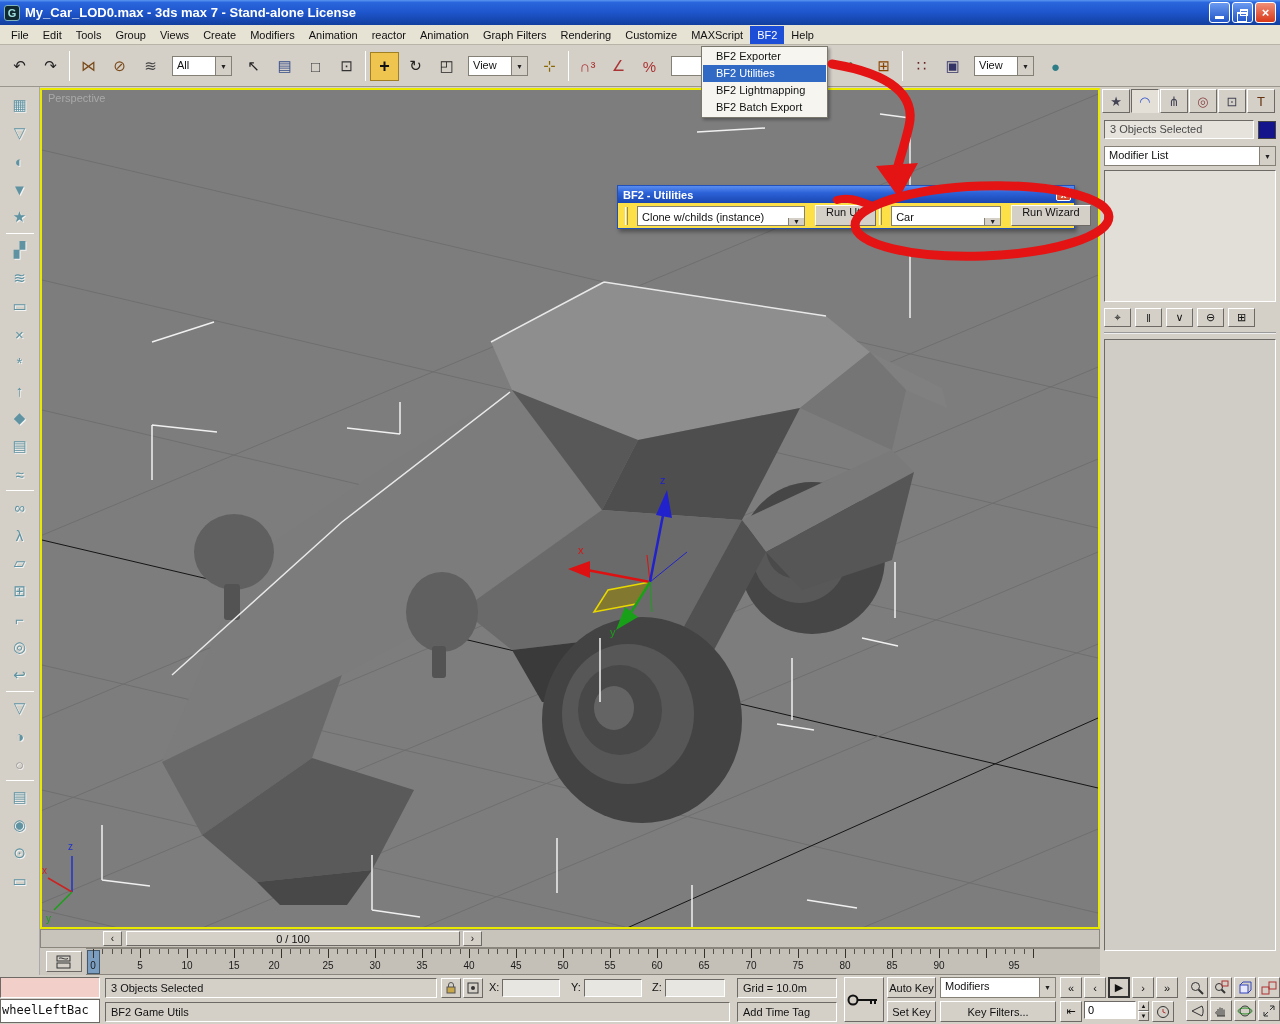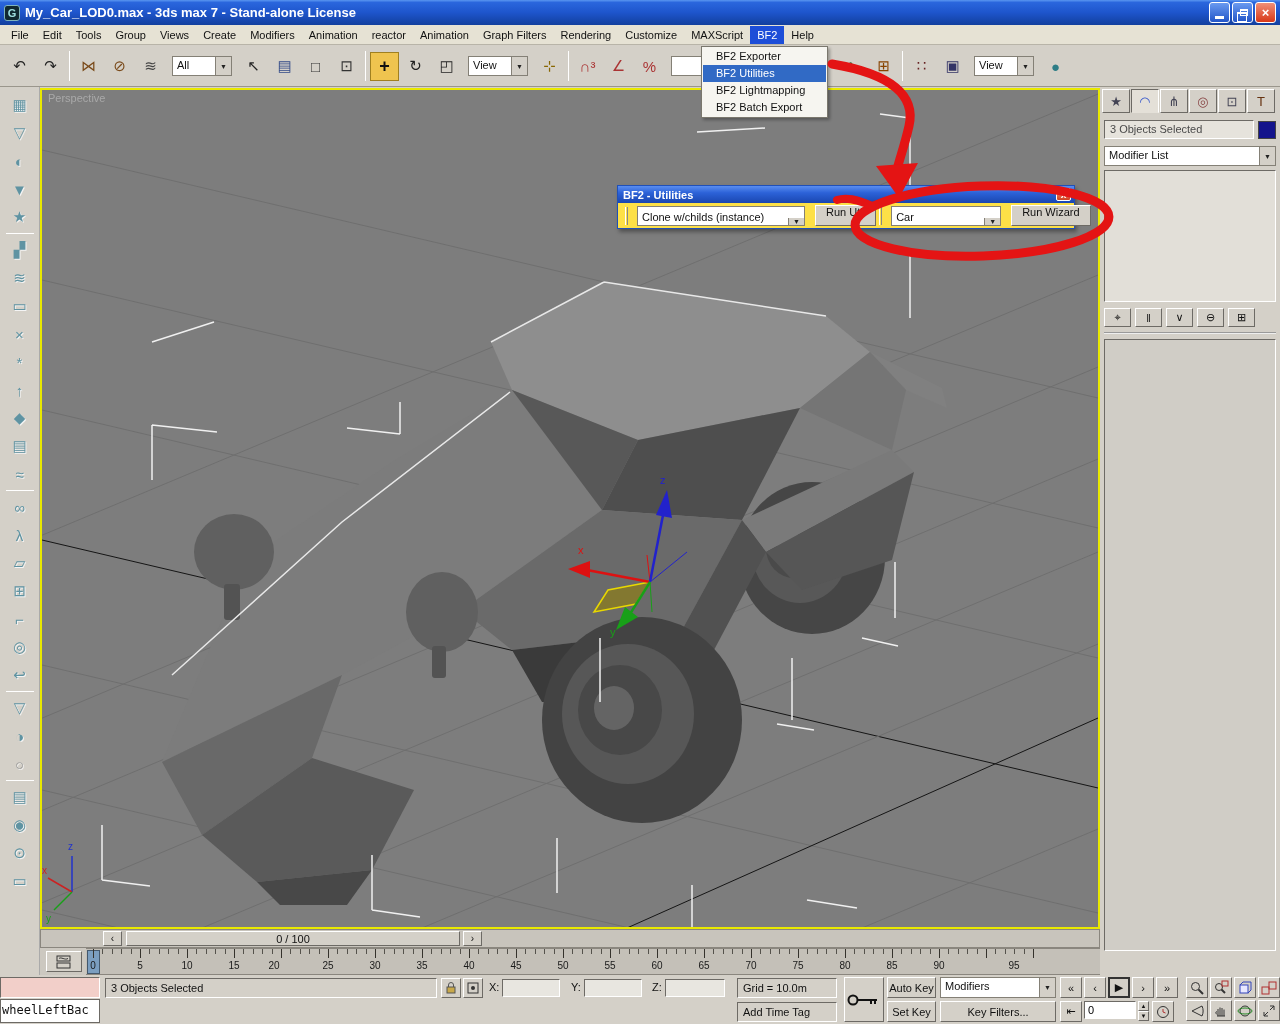--- a/index.html
+++ b/index.html
@@ -528,20 +528,21 @@
       <div class="tickmajor" style="left: 947px;"></div>
       <div class="ticklabel" style="left: 947px; margin-top: 35px;">100</div>
     </div>
 </div>
 
 <div class="statusbar">
   <div class="listener-pink"></div>
   <div class="listener-white">wheelLeftBac</div>
 
   <div class="sb-panel" style="left:105px;top:3px;width:332px;height:20px;">3 Objects Selected</div>
+  <div class="sb-panel" style="left:105px;top:27px;width:625px;height:20px;">BF2 Game Utils</div>
 
   <div class="sb-btn raised" style="left:441px;top:3px;width:20px;height:20px;">
     <svg width="16" height="16" viewBox="0 0 16 16">
       <rect x="4" y="7" width="8" height="6" fill="#c8a84a" stroke="#555"></rect>
       <path d="M5.5 7 V5 a2.5 2.5 0 0 1 5 0 V7" fill="none" stroke="#555"></path>
     </svg>
   </div>
   <div class="sb-btn raised" style="left:463px;top:3px;width:20px;height:20px;">
     <svg width="16" height="16" viewBox="0 0 16 16">
       <rect x="3" y="3" width="10" height="10" fill="none" stroke="#333"></rect>

